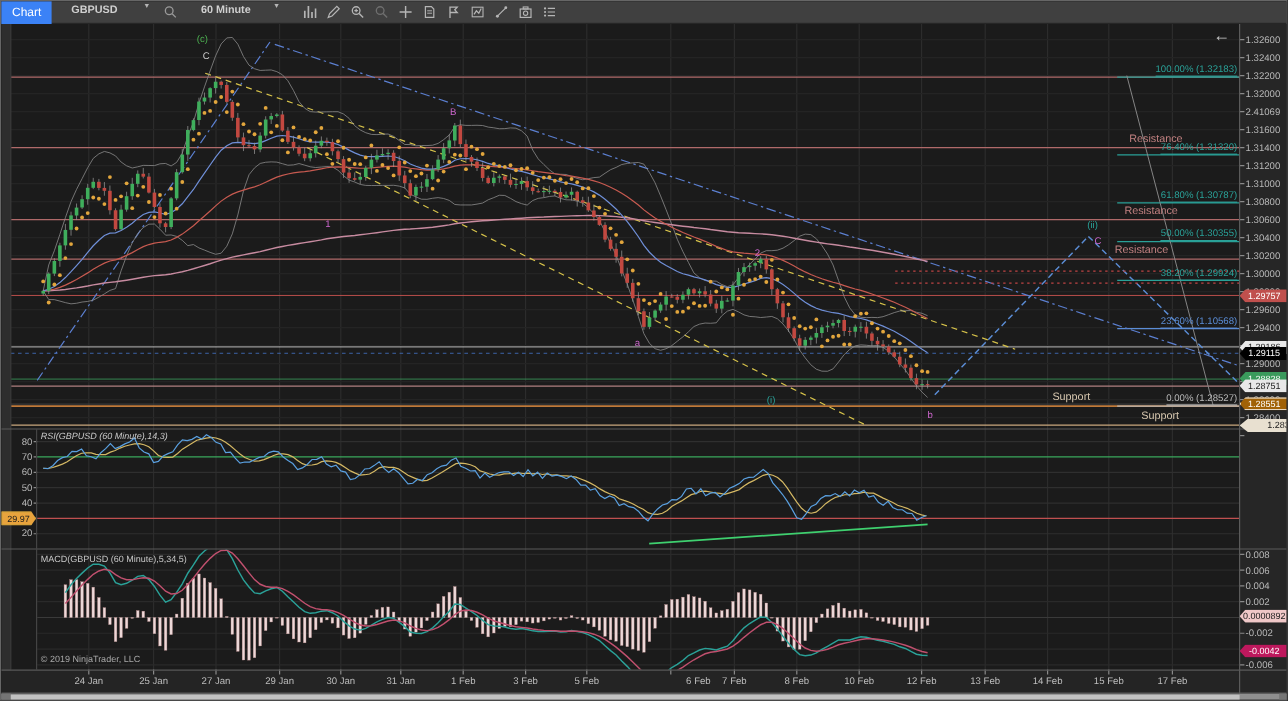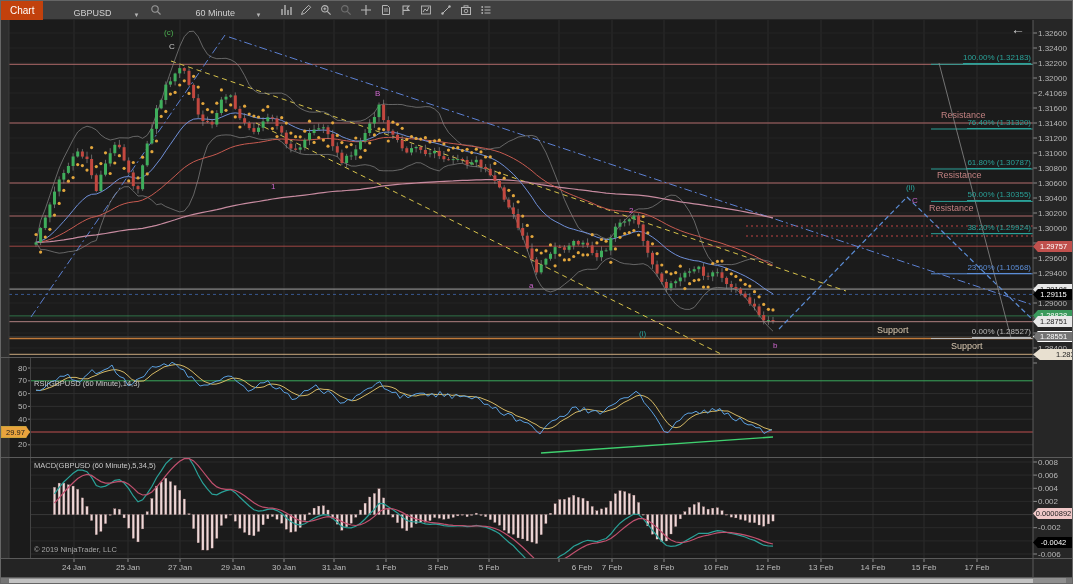--- a/index.html
+++ b/index.html
@@ -1,19 +1,19 @@
 <!DOCTYPE html>
 <html><head>
 <meta charset="utf-8">
 <style>
   html,body{margin:0;padding:0;background:#2b2b2b;font-family:"Liberation Sans",sans-serif;}
   .app{position:relative;width:1073px;height:584px;background:#1b1b1b;overflow:hidden;border:1px solid #666;box-sizing:border-box;}
   .toolbar{position:absolute;left:0;top:0;width:100%;height:19px;background:#404040;border-bottom:1px solid #262626;display:flex;align-items:center;box-sizing:border-box;}
-  .chart-tab{background:#c2410c;color:#fff;font-size:10px;padding:0 9px;height:19px;display:flex;align-items:center;}
-  .dd{display:flex;align-items:flex-end;color:#cfcfcf;font-size:9px;padding:0 6px;height:15px;margin-left:24px;cursor:default;}
+  .chart-tab{background:#3b82f6;color:#fff;font-size:10px;padding:0 9px;height:19px;display:flex;align-items:center;}
+  .dd{display:flex;align-items:flex-start;color:#cfcfcf;font-size:9px;padding:0 6px;height:15px;margin-left:10px;cursor:default;font-weight:bold;}
   .dd .lbl{min-width:46px;}
   .chev{font-size:6px;color:#b5b5b5;margin-left:14px;}
   .tb-icon{width:18px;height:15px;display:flex;align-items:center;justify-content:center;margin-left:2px;}
   .tb-icon svg{display:block;}
   .overlay-label{position:absolute;white-space:nowrap;pointer-events:none;}
   .fib{font-size:8px;text-align:right;border-bottom:1px solid;padding-bottom:1px;}
   .srlabel{font-size:9px;}
   .badge{position:absolute;left:1032px;width:41px;height:11px;font-size:7.5px;line-height:11px;text-align:center;clip-path:polygon(0 50%,12% 0,100% 0,100% 100%,12% 100%);}
   .tick-label{position:absolute;left:1037px;font-size:8px;color:#b8b8b8;height:9px;line-height:9px;}
   .left-tick{position:absolute;font-size:8px;color:#b8b8b8;width:18px;text-align:right;height:9px;line-height:9px;}
@@ -923,21 +923,21 @@
         <line x1="29.5" y1="357" x2="29.5" y2="456" stroke="#444" stroke-width="1"></line>
         <line x1="29.5" y1="457" x2="29.5" y2="557" stroke="#444" stroke-width="1"></line>
         <line x1="1032" y1="19" x2="1032" y2="577" stroke="#5a5a5a" stroke-width="1"></line>
         <line x1="0" y1="356.5" x2="1073" y2="356.5" stroke="#5a5a5a" stroke-width="1"></line>
         <line x1="0" y1="456.5" x2="1073" y2="456.5" stroke="#5a5a5a" stroke-width="1"></line>
         <line x1="0" y1="557.5" x2="1073" y2="557.5" stroke="#5a5a5a" stroke-width="1"></line>
         <line x1="0" y1="576.5" x2="1073" y2="576.5" stroke="#5a5a5a" stroke-width="1"></line>
       </svg></div>
 
   <div class="arrow-btn">←</div>
-  <div class="overlay-label" style="left:33px;top:378px;font-size:7.5px;color:#c8c8c8;">RSI(GBPUSD (60 Minute),14,3)</div>
+  <div class="overlay-label" style="left:33px;top:358px;font-size:7.5px;color:#c8c8c8;font-style:italic;">RSI(GBPUSD (60 Minute),14,3)</div>
   <div class="overlay-label" style="left:33px;top:460px;font-size:7.5px;color:#c8c8c8;">MACD(GBPUSD (60 Minute),5,34,5)</div>
   <div class="overlay-label" style="left:33px;top:544px;font-size:7.5px;color:#a8a8a8;">© 2019 NinjaTrader, LLC</div>
 
   <div id="labels-holder">
       <div class="tick-label" style="top: 28px;">1.32600</div>
       <div class="tick-label" style="top: 43px;">1.32400</div>
       <div class="tick-label" style="top: 58px;">1.32200</div>
       <div class="tick-label" style="top: 73px;">1.32000</div>
       <div class="tick-label" style="top: 88px;">2.41069</div>
       <div class="tick-label" style="top: 103px;">1.31600</div>
@@ -955,21 +955,21 @@
       <div class="tick-label" style="top: 283px;">1.29200</div>
       <div class="tick-label" style="top: 298px;">1.29000</div>
       <div class="tick-label" style="top: 313px;">1.28800</div>
       <div class="tick-label" style="top: 328px;">1.28600</div>
       <div class="tick-label" style="top: 343px;">1.28400</div>
       <div class="badge" style="top: 240px; background: rgb(192, 80, 77); color: rgb(255, 255, 255);">1.29757</div>
       <div class="badge" style="top: 283px; background: rgb(232, 232, 232); color: rgb(27, 27, 27);">1.29186</div>
       <div class="badge" style="top: 288px; background: #000000; color: rgb(255, 255, 255);">1.29115</div>
       <div class="badge" style="top: 309px; background: rgb(58, 154, 92); color: rgb(255, 255, 255);">1.28828</div>
       <div class="badge" style="top: 315px; background: rgb(232, 232, 232); color: rgb(27, 27, 27);">1.28751</div>
-      <div class="badge" style="top: 330px; background: #737373; color: rgb(255, 255, 255); box-shadow: rgb(255, 255, 255) 0px 0px 0px 1px inset;">1.28551</div>
+      <div class="badge" style="top: 330px; background: #a16207; color: rgb(255, 255, 255); box-shadow: rgb(255, 255, 255) 0px 0px 0px 1px inset;">1.28551</div>
       <div class="badge" style="top: 348px; background: rgb(232, 224, 208); color: rgb(27, 27, 27); padding-left: 16px;">1.28316</div>
       <div class="overlay-label fib" style="right: 41px; top: 52px; color: rgb(42, 161, 152); border-color: rgb(42, 161, 152);">100.00% (1.32183)</div>
       <div class="overlay-label fib" style="right: 41px; top: 117px; color: rgb(42, 161, 152); border-color: rgb(42, 161, 152);">76.40% (1.31320)</div>
       <div class="overlay-label fib" style="right: 41px; top: 157px; color: rgb(42, 161, 152); border-color: rgb(42, 161, 152);">61.80% (1.30787)</div>
       <div class="overlay-label fib" style="right: 41px; top: 189px; color: rgb(42, 161, 152); border-color: rgb(42, 161, 152);">50.00% (1.30355)</div>
       <div class="overlay-label fib" style="right: 41px; top: 222px; color: rgb(42, 161, 152); border-color: rgb(42, 161, 152);">38.20% (1.29924)</div>
       <div class="overlay-label fib" style="right: 41px; top: 262px; color: rgb(91, 141, 214); border-color: rgb(91, 141, 214);">23.60% (1.10568)</div>
       <div class="overlay-label fib" style="right: 41px; top: 326px; color: rgb(184, 184, 184); border-color: rgb(184, 184, 184);">0.00% (1.28527)</div>
       <div class="overlay-label srlabel" style="left: 940px; top: 109px; color: rgb(192, 128, 128);">Resistance</div>
       <div class="overlay-label srlabel" style="left: 936px; top: 169px; color: rgb(192, 128, 128);">Resistance</div>
@@ -994,21 +994,21 @@
       <div class="left-tick" style="left: 8px; top: 427px;">30</div>
       <div class="left-tick" style="left: 8px; top: 439px;">20</div>
       <div class="rsi-badge" style="top: 425px; background: rgb(232, 163, 61); color: rgb(27, 27, 27);">29.97</div>
       <div class="tick-label" style="top: 457px;">0.008</div>
       <div class="tick-label" style="top: 470px;">0.006</div>
       <div class="tick-label" style="top: 483px;">0.004</div>
       <div class="tick-label" style="top: 496px;">0.002</div>
       <div class="tick-label" style="top: 522px;">-0.002</div>
       <div class="tick-label" style="top: 549px;">-0.006</div>
       <div class="badge" style="top: 507px; background: rgb(240, 200, 200); color: rgb(27, 27, 27);">0.0000892</div>
-      <div class="badge" style="top: 536px; background: #000000; color: rgb(255, 255, 255);">-0.0042</div>
+      <div class="badge" style="top: 536px; background: #be185d; color: rgb(255, 255, 255);">-0.0042</div>
       <div class="date-label" style="left: 73px;">24 Jan</div>
       <div class="date-label" style="left: 127px;">25 Jan</div>
       <div class="date-label" style="left: 179px;">27 Jan</div>
       <div class="date-label" style="left: 232px;">29 Jan</div>
       <div class="date-label" style="left: 283px;">30 Jan</div>
       <div class="date-label" style="left: 333px;">31 Jan</div>
       <div class="date-label" style="left: 385px;">1 Feb</div>
       <div class="date-label" style="left: 437px;">3 Feb</div>
       <div class="date-label" style="left: 488px;">5 Feb</div>
       <div class="date-label" style="left: 558px; margin-left: 23px;">6 Feb</div>

